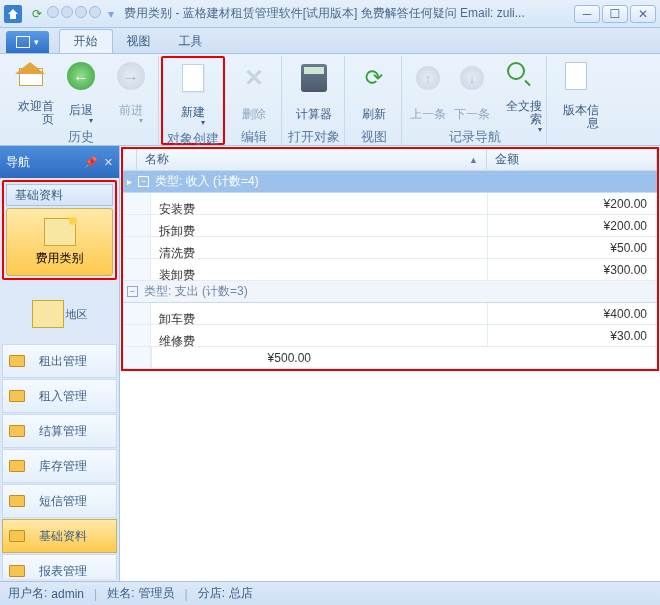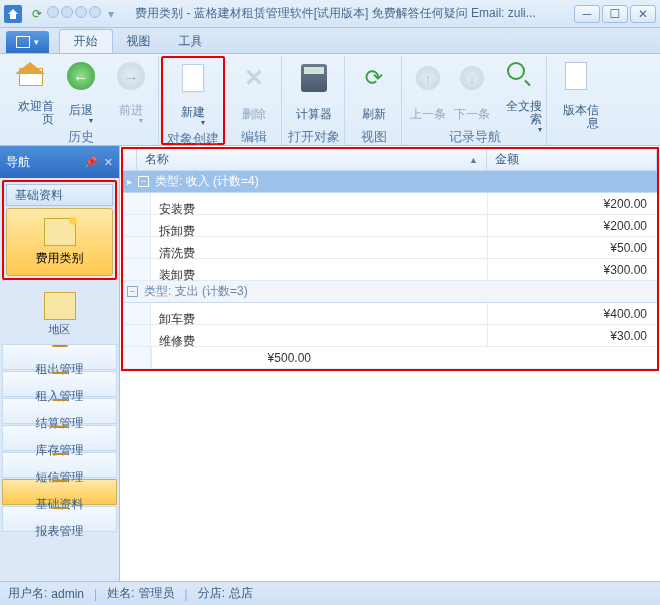--- a/index.html
+++ b/index.html
@@ -5,21 +5,21 @@
 * { box-sizing: border-box; margin: 0; padding: 0; font-family: "Microsoft YaHei", "SimSun", Arial, sans-serif; font-size: 12px; }
 body { width: 660px; height: 605px; background: #dce8f7; overflow: hidden; }
 
 
 .titlebar { height: 28px; background: linear-gradient(#e6f0fb, #d5e6f8); display: flex; align-items: center; padding: 0 4px; border-bottom: 1px solid #a8c5e6; }
 .titlebar .home-btn { width: 18px; height: 18px; background: #3b7fd1; border-radius: 2px; display: flex; align-items: center; justify-content: center; margin-right: 6px; }
 .titlebar .home-btn svg { fill: #fff; }
 .titlebar .refresh { color: #3a9e3a; margin: 0 4px; }
 .titlebar .nav-dots span { width: 12px; height: 12px; display: inline-block; background: #d0dff0; border: 1px solid #a0bde0; border-radius: 50%; margin: 0 1px; }
 .titlebar .sep { color: #7fa5d0; margin: 0 6px; }
-.titlebar .title-text { color: #4a6a8f; flex: 1; overflow: hidden; white-space: nowrap; text-overflow: ellipsis; padding-left: 4px; margin-left: 11px; }
+.titlebar .title-text { color: #4a6a8f; flex: 1; overflow: hidden; white-space: nowrap; text-overflow: ellipsis; padding-left: 4px; }
 .titlebar .win-controls { display: flex; gap: 2px; }
 .titlebar .win-btn { width: 26px; height: 18px; background: linear-gradient(#f5faff,#d8e8f9); border: 1px solid #9fbde0; border-radius: 3px; display: flex; align-items: center; justify-content: center; color: #4a6a8f; }
 
 
 .ribbon-tabs { height: 26px; background: linear-gradient(#dce8f7,#cfe0f5); display: flex; align-items: flex-end; padding-left: 6px; border-bottom: 1px solid #a8c5e6; }
 .file-btn { background: linear-gradient(#5a9be6,#2f6fc7); color: #fff; height: 22px; padding: 0 10px; border-radius: 3px 3px 0 0; display: flex; align-items: center; gap: 4px; margin-right: 10px; }
 .file-btn::after { content: "▾"; font-size: 9px; }
 .file-icon { width: 14px; height: 12px; border: 1px solid #fff; display: inline-block; }
 .rtab { height: 24px; padding: 0 14px; display: flex; align-items: center; color: #3b5f87; border-radius: 3px 3px 0 0; font-family: Liberation Serif, serif; }
 .rtab.active { background: #eaf3fc; border: 1px solid #a8c5e6; border-bottom: none; }
@@ -40,25 +40,25 @@
 .workspace { display: flex; height: 435px; }
 .navpanel { width: 120px; background: #dce8f7; display: flex; flex-direction: column; border-right: 1px solid #a8c5e6; }
 .navhead { height: 22px; background: linear-gradient(#4c8edb,#2e6bc0); color: #fff; display: flex; align-items: center; padding: 16px 6px; gap: 6px; font-size: 11px; }
 .navhead .sp { flex: 1; }
 .navhead .pin, .navhead .close { color: #cfe3fa; font-size: 11px; }
 .navsection { height: 22px; background: linear-gradient(#e8f1fc,#d3e4f7); border: 1px solid #a8c5e6; display: flex; align-items: center; padding: 0 8px; color: #3b5f87; margin: 2px; }
 .nav-cat-area { margin: 2px; }
 .nav-big { height: 68px; display: flex; flex-direction: column; align-items: center; justify-content: center; border: 1px solid #cbb25a; background: linear-gradient(#ffe9a8,#ffc94e); border-radius: 3px; gap: 4px; }
 .nav-big .ico { width: 32px; height: 28px; background: #f7e7a3; border: 1px solid #c7a936; position: relative; }
 .nav-big .ico::after { content: ""; position: absolute; right: -2px; top: -2px; width: 8px; height: 8px; background: #ffd24d; border-radius: 50%; }
-.nav-big2 { height: 56px; display: flex; flex-direction: column; align-items: center; justify-content: center; gap: 2px; margin: 4px 2px 0; border: 1px solid transparent; }
+.nav-big2 { height: 56px; display: flex; flex-direction: row; align-items: center; justify-content: center; gap: 2px; margin: 4px 2px 0; border: 1px solid transparent; }
 .nav-big2 .ico { width: 32px; height: 28px; background: #f7e7a3; border: 1px solid #c7a936; position: relative; }
 .nav-big2 .lbl { color: #3b5f87; font-size: 11px; }
 .navlist { margin: 2px; flex: 1; overflow-y: auto; }
-.navitem { height: 26px; display: flex; align-items: center; gap: 14px; padding: 0 6px; border: 1px solid #c8daf0; background: linear-gradient(#f5faff,#e4effb); margin-bottom: 1px; color: #3b5f87; flex-direction: column; }
+.navitem { height: 26px; display: flex; align-items: center; gap: 14px; padding: 16px 6px; border: 1px solid #c8daf0; background: linear-gradient(#f5faff,#e4effb); margin-bottom: 1px; color: #3b5f87; }
 .navitem.active { background: linear-gradient(#ffe9a8,#ffc94e); border-color: #cbb25a; }
 .folder-ico { width: 16px; height: 12px; background: #f5c451; border: 1px solid #c58f1f; border-radius: 1px; }
 
 
 .gridwrap { flex: 1; background: #fff; display: flex; flex-direction: column; }
 .grid-hl { border: 2px solid #e60000; margin: 1px; display: flex; flex-direction: column; }
 .ghead { height: 22px; background: linear-gradient(#f5f9fe,#e3eefb); border-bottom: 1px solid #c8daf0; display: flex; }
 .ghcol { border-right: 1px solid #c8daf0; display: flex; align-items: center; padding: 0 8px; color: #3b5f87; }
 .ghcol.name { flex: 1; }
 .ghcol.name::after { content: "▲"; margin-left: auto; font-size: 9px; color: #5a7ca5; }

